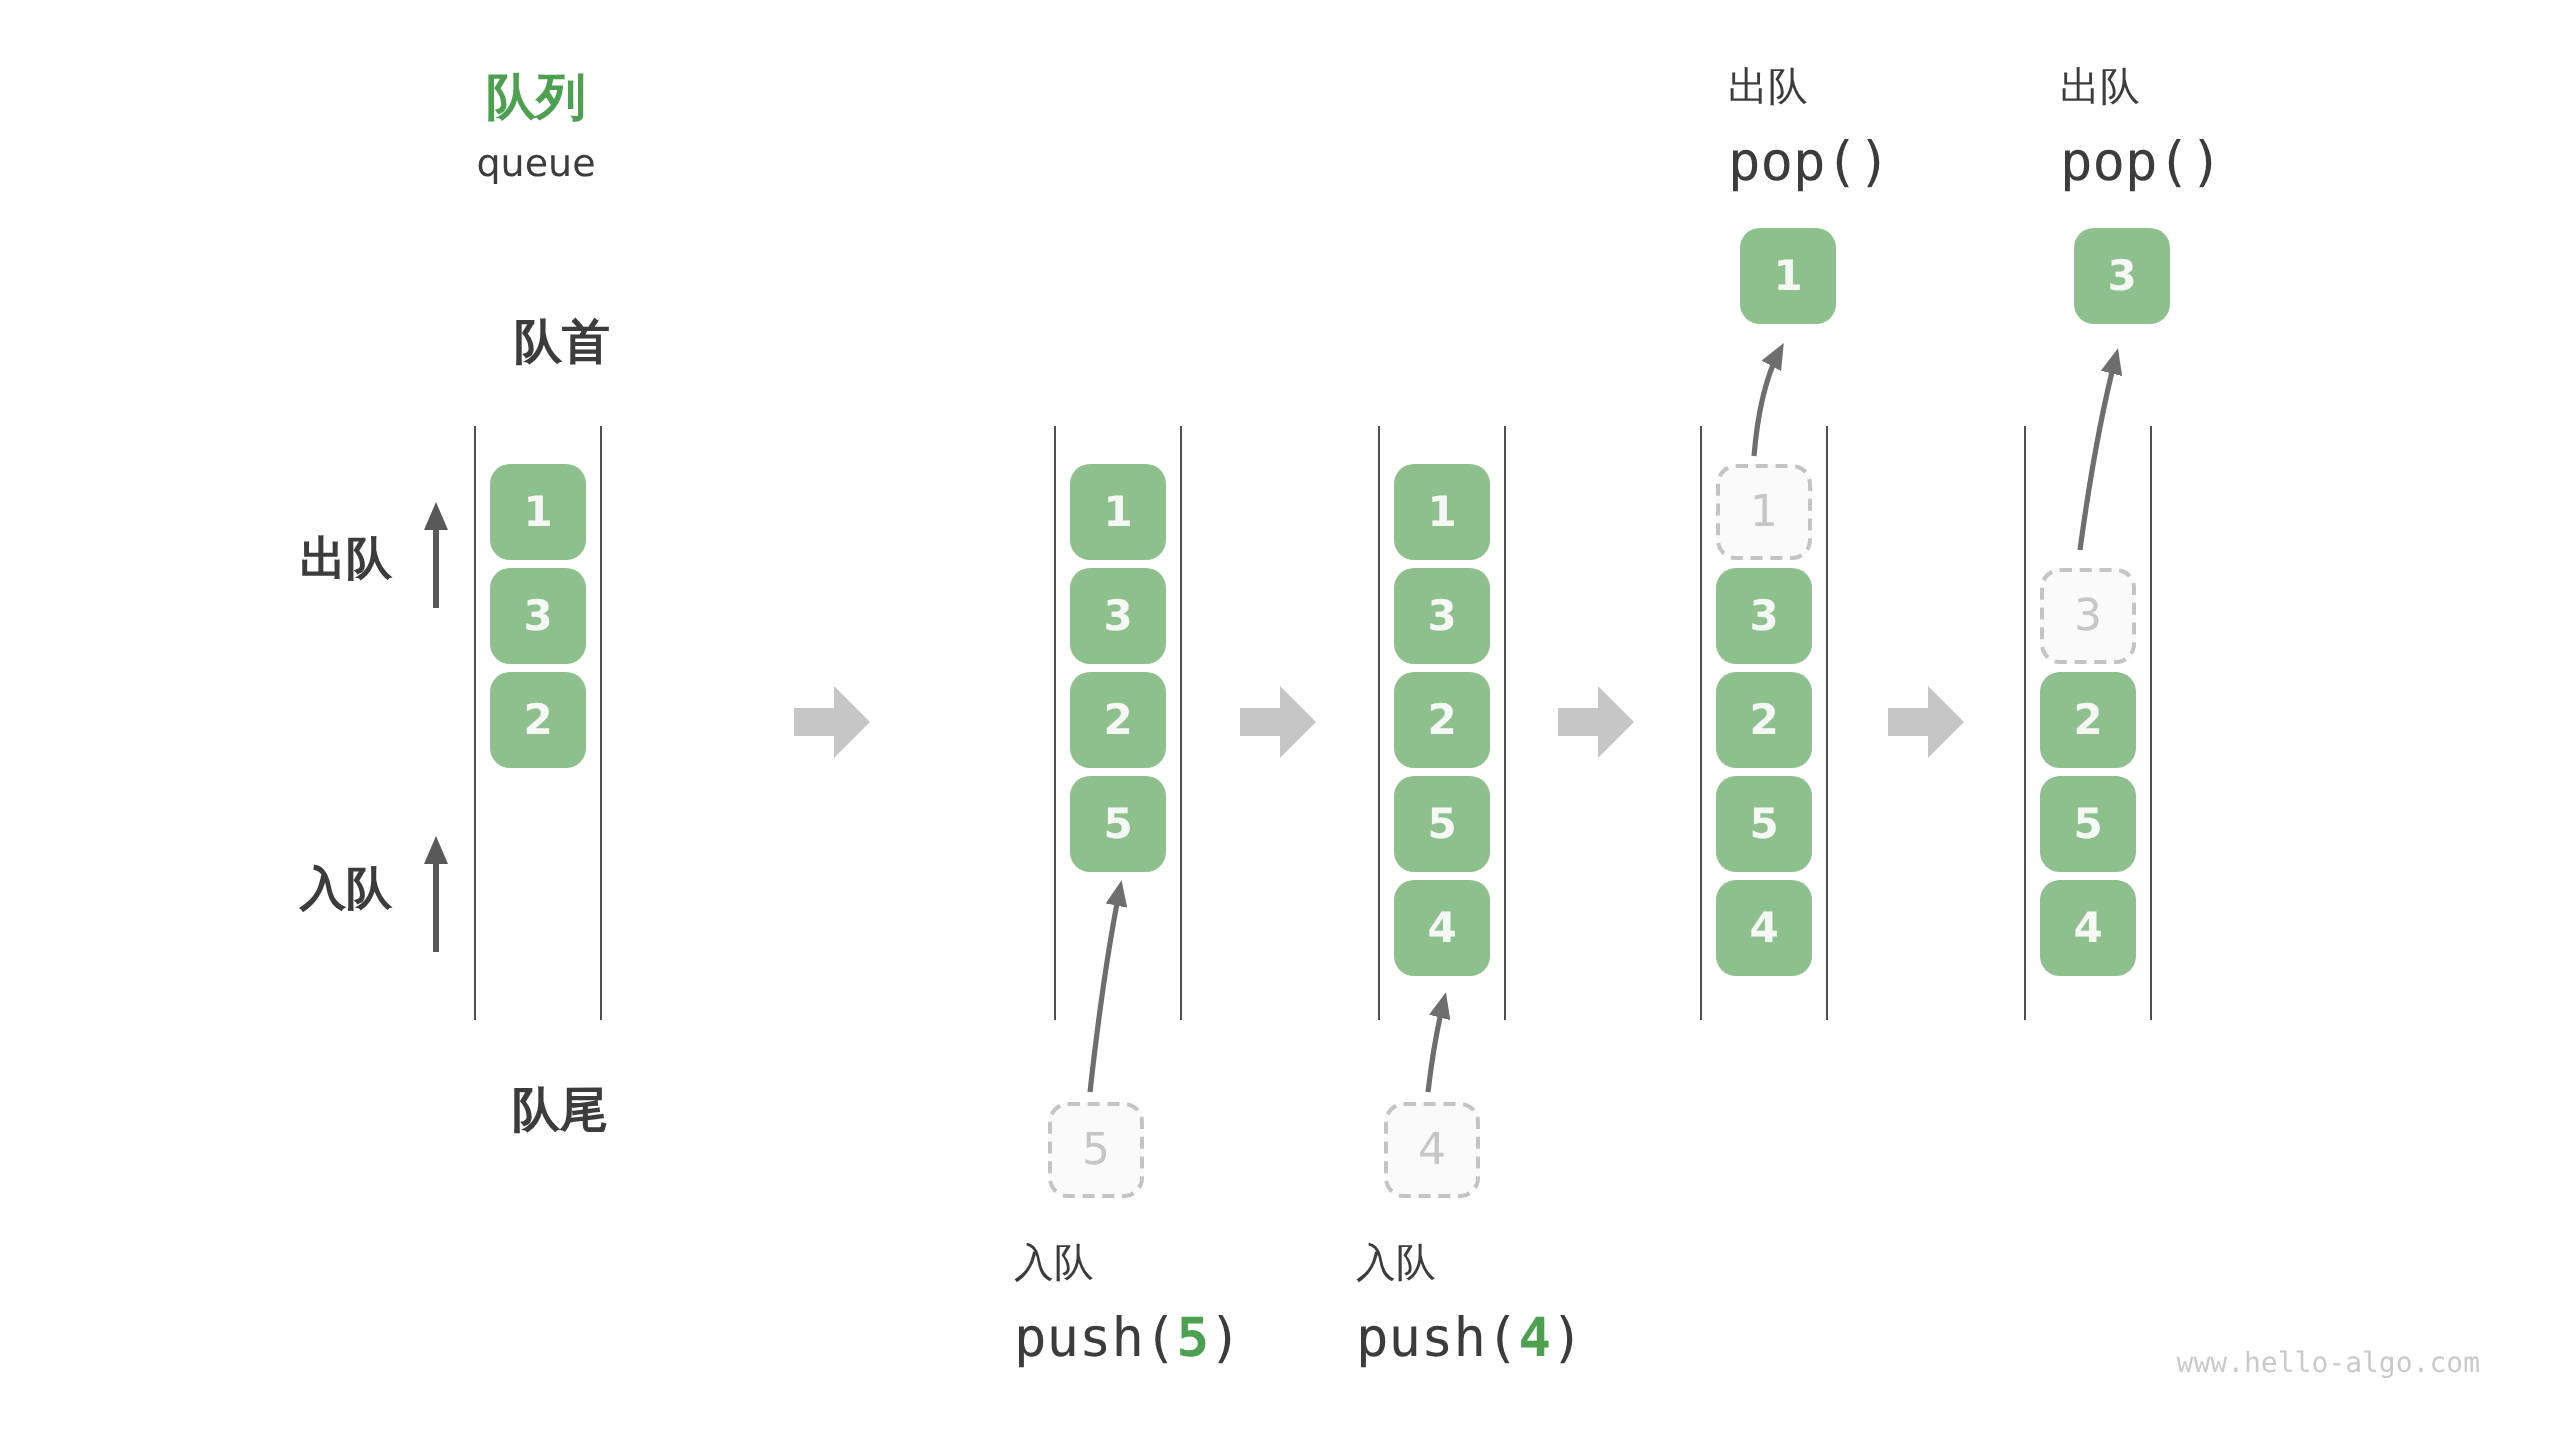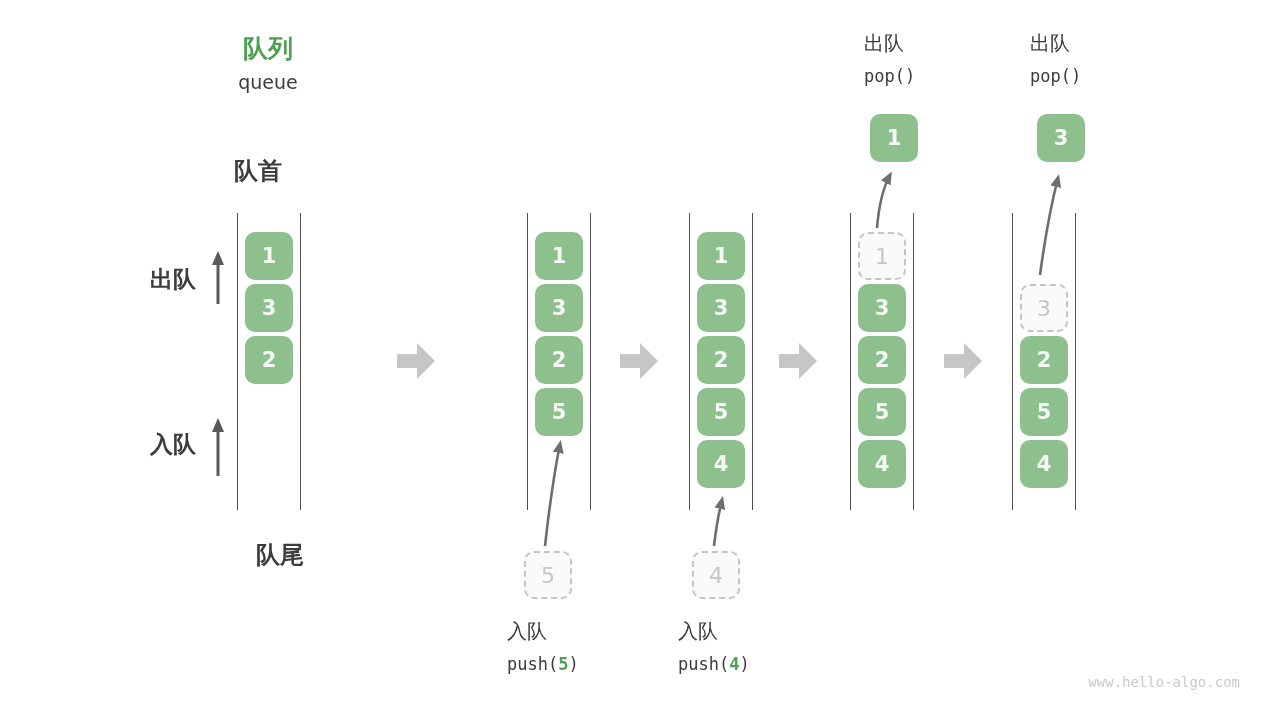--- a/index.html
+++ b/index.html
@@ -16,21 +16,21 @@
   html,body{margin:0;padding:0;background:#fff;}
   .canvas{
     position:relative;width:1280px;height:720px;background:#ffffff;
     overflow:hidden;font-family:"Liberation Sans","DejaVu Sans",sans-serif;color:var(--ink);
   }
   .abs{position:absolute;}
   .title-zh{left:237px;top:32px;width:62px;text-align:center;font-size:25px;font-weight:bold;color:var(--accent);}
   .title-en{left:227px;top:71px;width:82px;text-align:center;font-size:19px;color:var(--ink);
             font-family:"DejaVu Sans","Liberation Sans",sans-serif;}
   .lbl{font-size:24px;font-weight:bold;color:var(--ink);white-space:nowrap;}
-  .lbl-front{left:220px;top:155px;width:62px;text-align:right;}
+  .lbl-front{left:250px;top:155px;width:62px;text-align:center;}
   .lbl-rear{left:249px;top:539px;width:62px;text-align:center;}
   .lbl-deq{left:150px;top:264px;font-size:23px;}
   .lbl-enq{left:150px;top:429px;font-size:23px;}
   .qcol{
     position:absolute;top:213px;height:297px;width:62px;
     border-left:1.5px solid var(--line);border-right:1.5px solid var(--line);
     z-index:1;
   }
   .cell{
     position:absolute;width:48px;height:48px;border-radius:10px;
@@ -39,21 +39,21 @@
     font-size:21px;font-weight:bold;z-index:2;
     font-family:"DejaVu Sans","Liberation Sans",sans-serif;
   }
   .qcol .cell{left:50%;transform:translateX(-50%);}
   .cell.ghost{
     width:44px;height:44px;background:#FAFAFA;
     border:2px dashed var(--ghost-border);color:var(--ghost-text);font-weight:normal;font-size:22px;
   }
   .op{position:absolute;z-index:2;white-space:nowrap;}
   .op-zh{font-size:20px;color:var(--ink);margin-bottom:9px;}
-  .op-code{font-size:17px;color:var(--ink);font-family:"DejaVu Sans Mono","Liberation Mono",monospace;}
+  .op-code{font-size:27px;color:var(--ink);font-family:"DejaVu Sans Mono","Liberation Mono",monospace;}
   .op-code .green{color:var(--accent);font-weight:bold;}
   .arrows{position:absolute;left:0;top:0;z-index:5;pointer-events:none;}
   .block-arrow{fill:var(--block-arrow);stroke:none;}
   .thin{stroke:var(--thin-arrow);stroke-width:2.6;fill:none;}
   .thin-dark{stroke:#595959;stroke-width:3;fill:none;}
   .watermark{
     right:40px;top:674px;font-size:14px;color:var(--watermark);
     font-family:"DejaVu Sans Mono","Liberation Mono",monospace;z-index:2;
   }
 </style>

